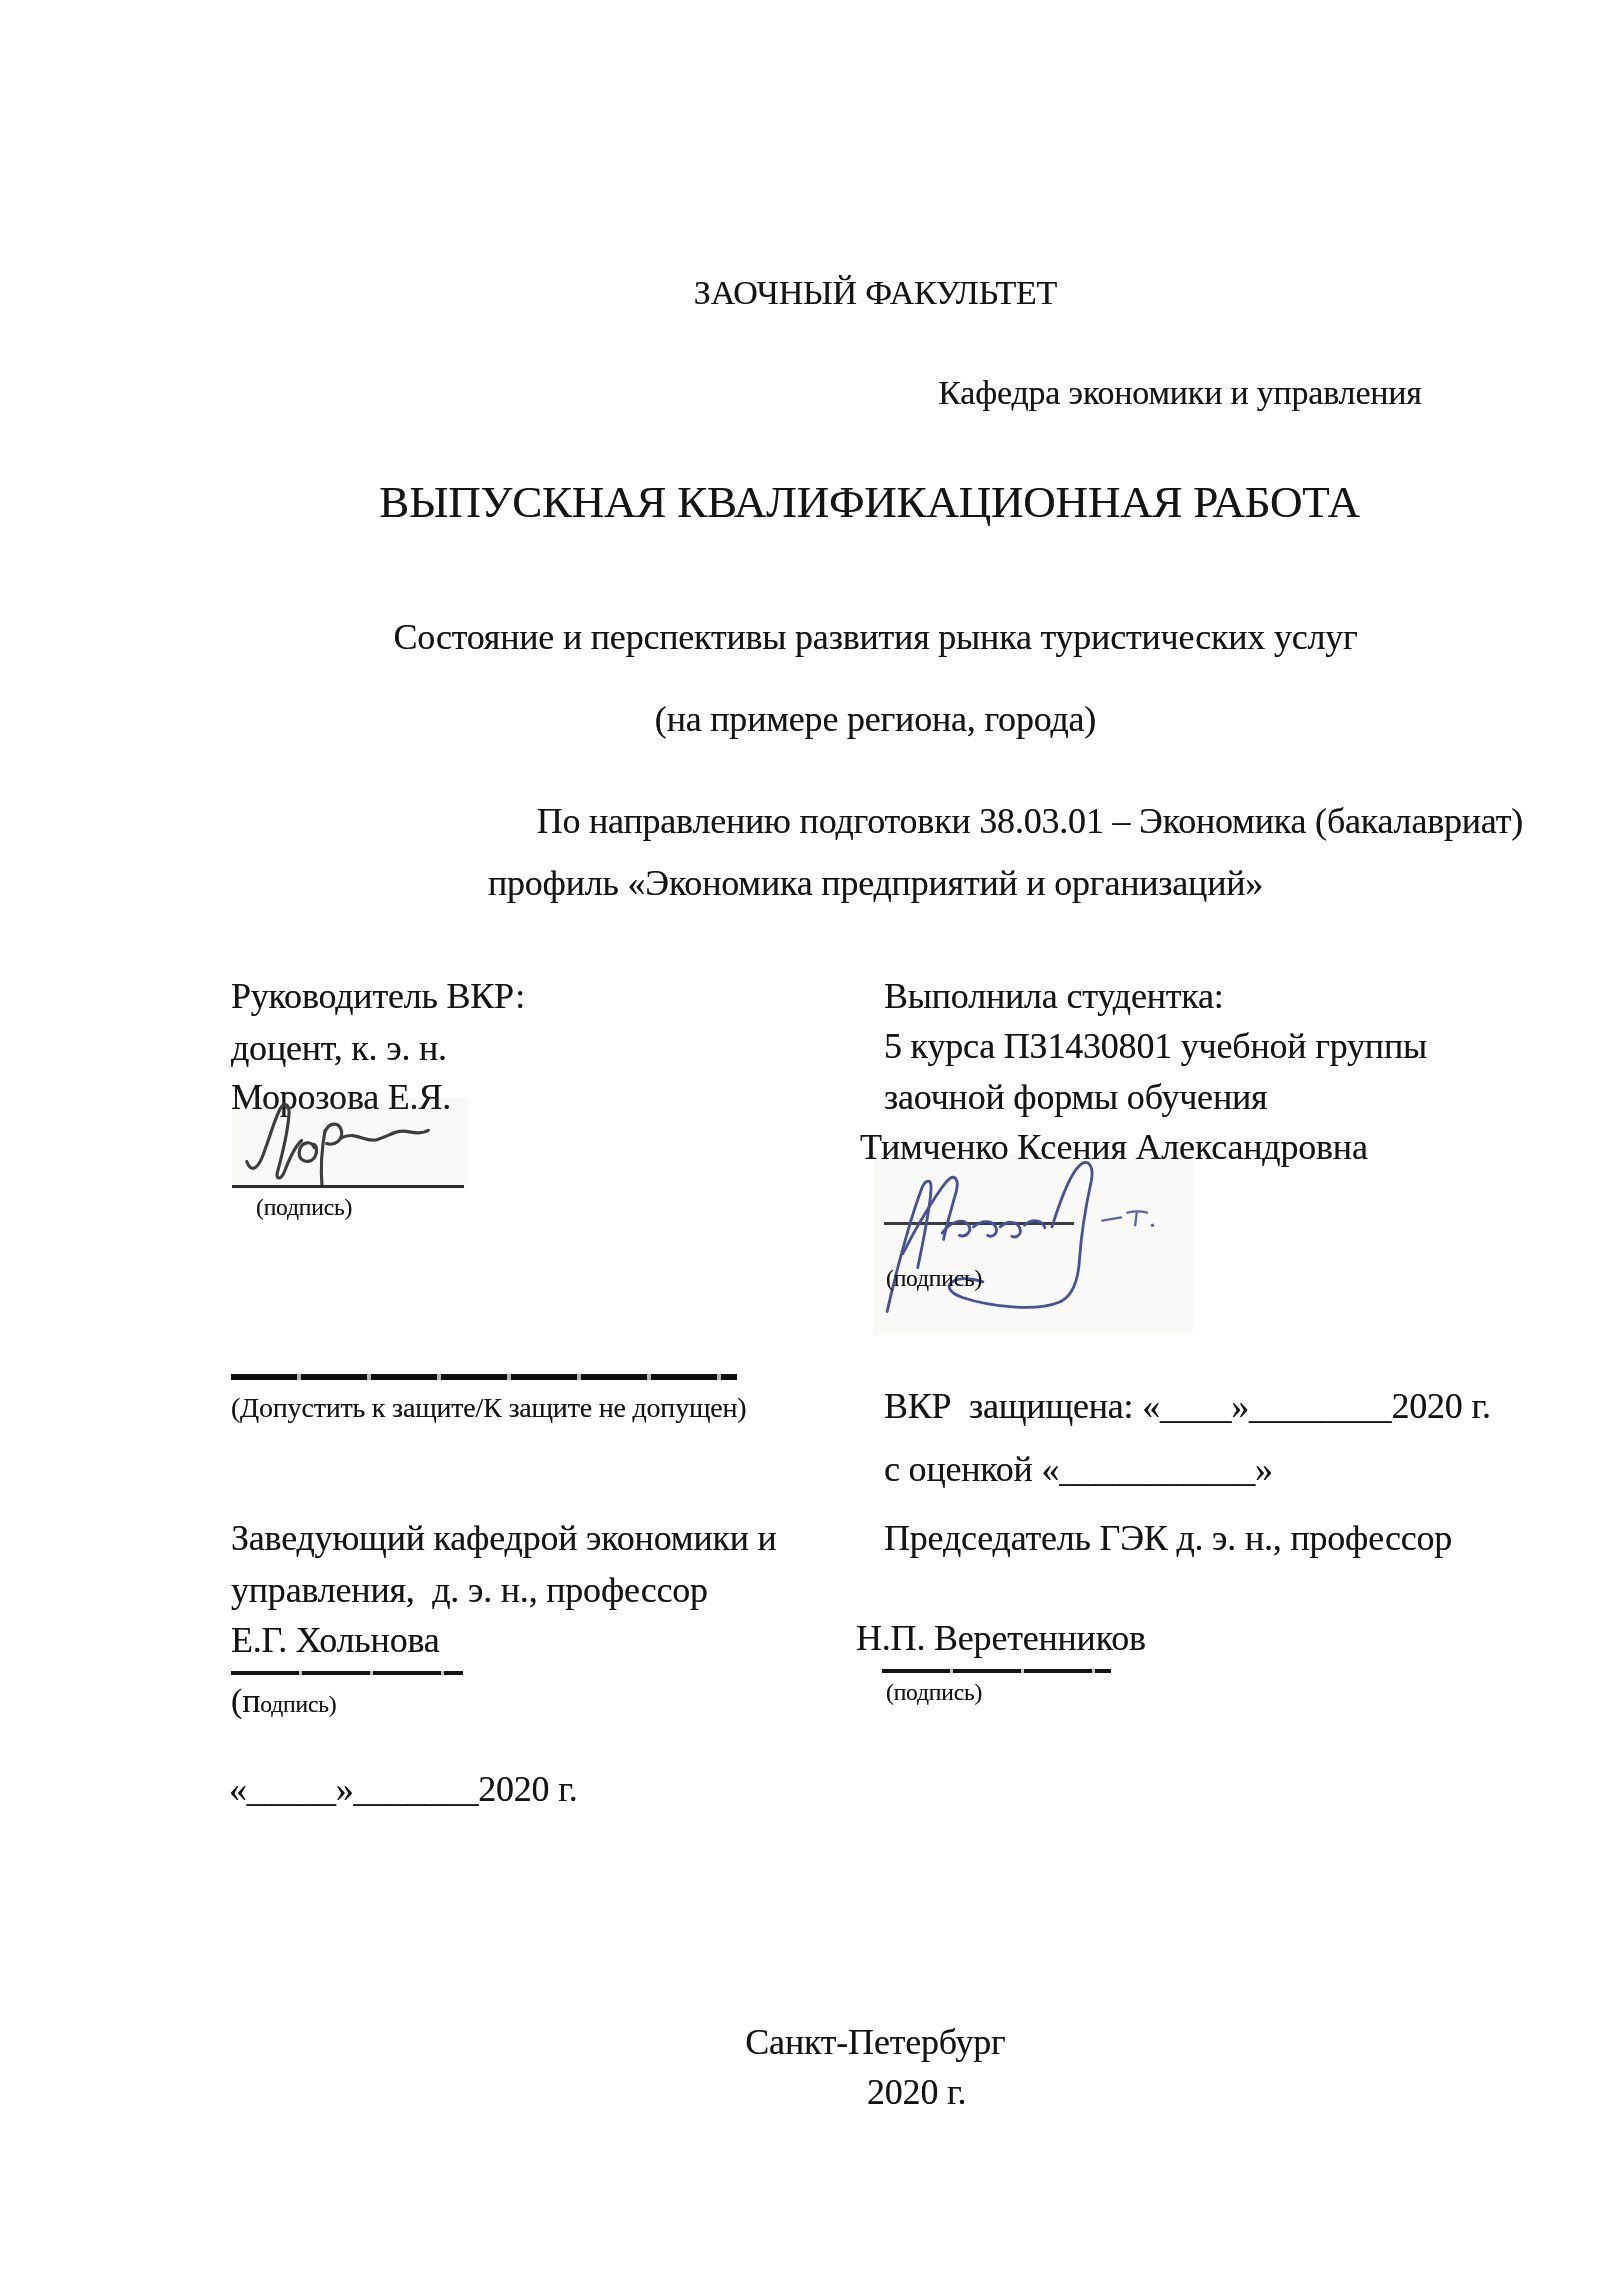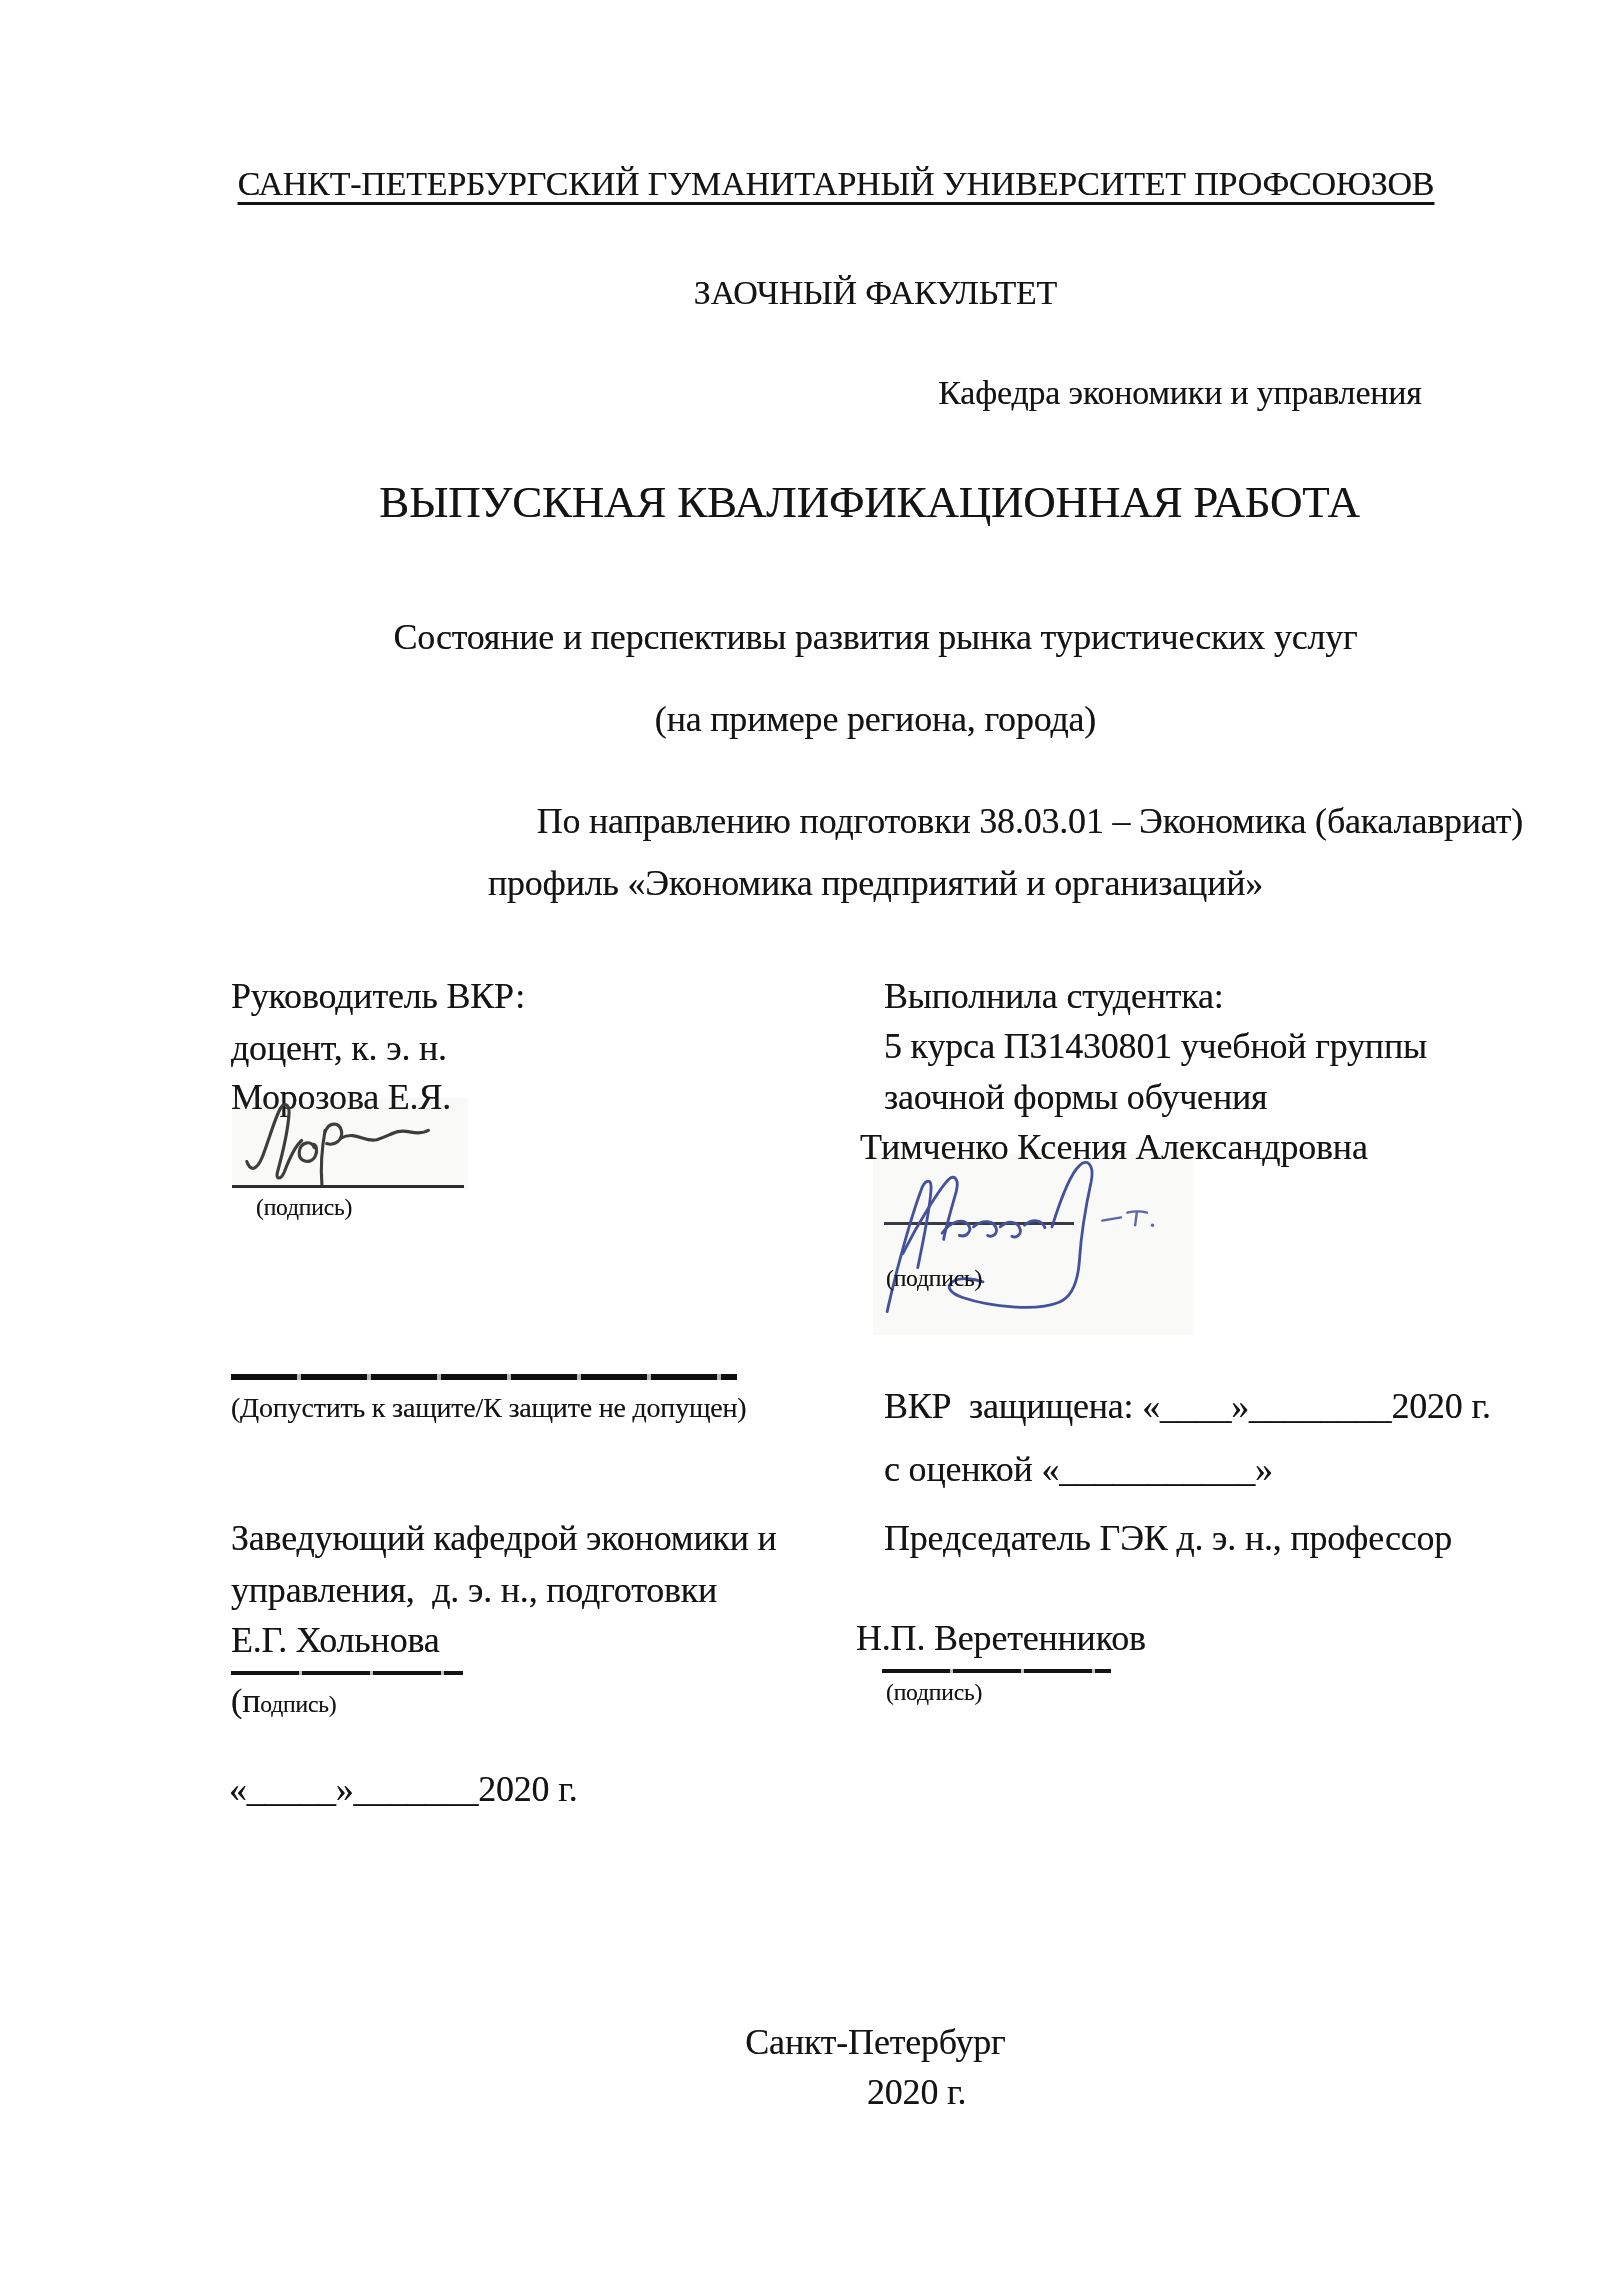--- a/index.html
+++ b/index.html
@@ -51,21 +51,20 @@
     opacity: 0.055;
   }
   .bigparen::first-letter { font-size: 145%; }
   svg.sig { position: absolute; overflow: visible; }
 </style>
 </head>
 <body>
 
 <div class="page">
 
-  <div class="t fs-header center underlined" style="top:166px; left:196px; width:1280px;">САНКТ-ПЕТЕРБУРГСКИЙ ГУМАНИТАРНЫЙ УНИВЕРСИТЕТ ПРОФСОЮЗОВ</div>
 
   <div class="t fs-header center" style="top:275px; left:228px; width:1295px;">ЗАОЧНЫЙ ФАКУЛЬТЕТ</div>
 
   <div class="t fs-header right" style="top:375px; left:864px; width:632px;">Кафедра экономики и управления</div>
 
   <div class="t fs-title center" style="top:479px; left:222px; width:1295px;">ВЫПУСКНАЯ КВАЛИФИКАЦИОННАЯ РАБОТА</div>
 
   <div class="t fs-body center" style="top:619px; left:228px; width:1295px;">Состояние и перспективы развития рынка туристических услуг</div>
 
   <div class="t fs-body center" style="top:701px; left:228px; width:1295px;">(на примере региона, города)</div>
@@ -123,21 +122,21 @@
 
   <div class="t fs-small" style="top:1266px; left:886px;">(подпись)</div>
 
   <div class="rule thick" style="left:231px; top:1374px; width:506px;"></div>
   <div class="t fs-note" style="top:1393px; left:231px;">(Допустить к защите/К защите не допущен)</div>
 
   <div class="t fs-body" style="top:1388px; left:884px;">ВКР  защищена: «____»________2020 г.</div>
   <div class="t fs-body" style="top:1451px; left:884px;">с оценкой «___________»</div>
 
   <div class="t fs-body" style="top:1520px; left:231px;">Заведующий кафедрой экономики и</div>
-  <div class="t fs-body" style="top:1572px; left:231px;">управления,  д. э. н., подготовки</div>
+  <div class="t fs-body" style="top:1572px; left:231px;">управления,  д. э. н., профессор</div>
   <div class="t fs-body" style="top:1622px; left:231px;">Е.Г. Хольнова</div>
 
   <div class="rule dashy" style="left:231px; top:1671px; width:232px; height:3.9px;"></div>
   <div class="t fs-small bigparen" style="top:1683px; left:231px;">(подпись)</div>
 
   <div class="t fs-body" style="top:1771px; left:229px;">«_____»_______2020 г.</div>
 
   <div class="t fs-body" style="top:1520px; left:884px;">Председатель ГЭК д. э. н., профессор</div>
   <div class="t fs-body" style="top:1572px; left:856px;margin-top:48px;">Н.П. Веретенников</div>
 

